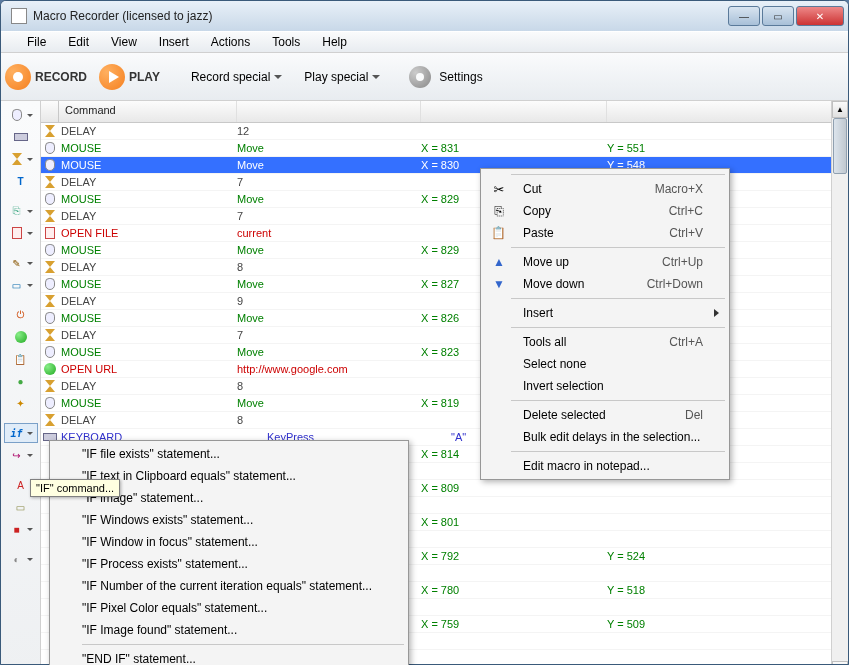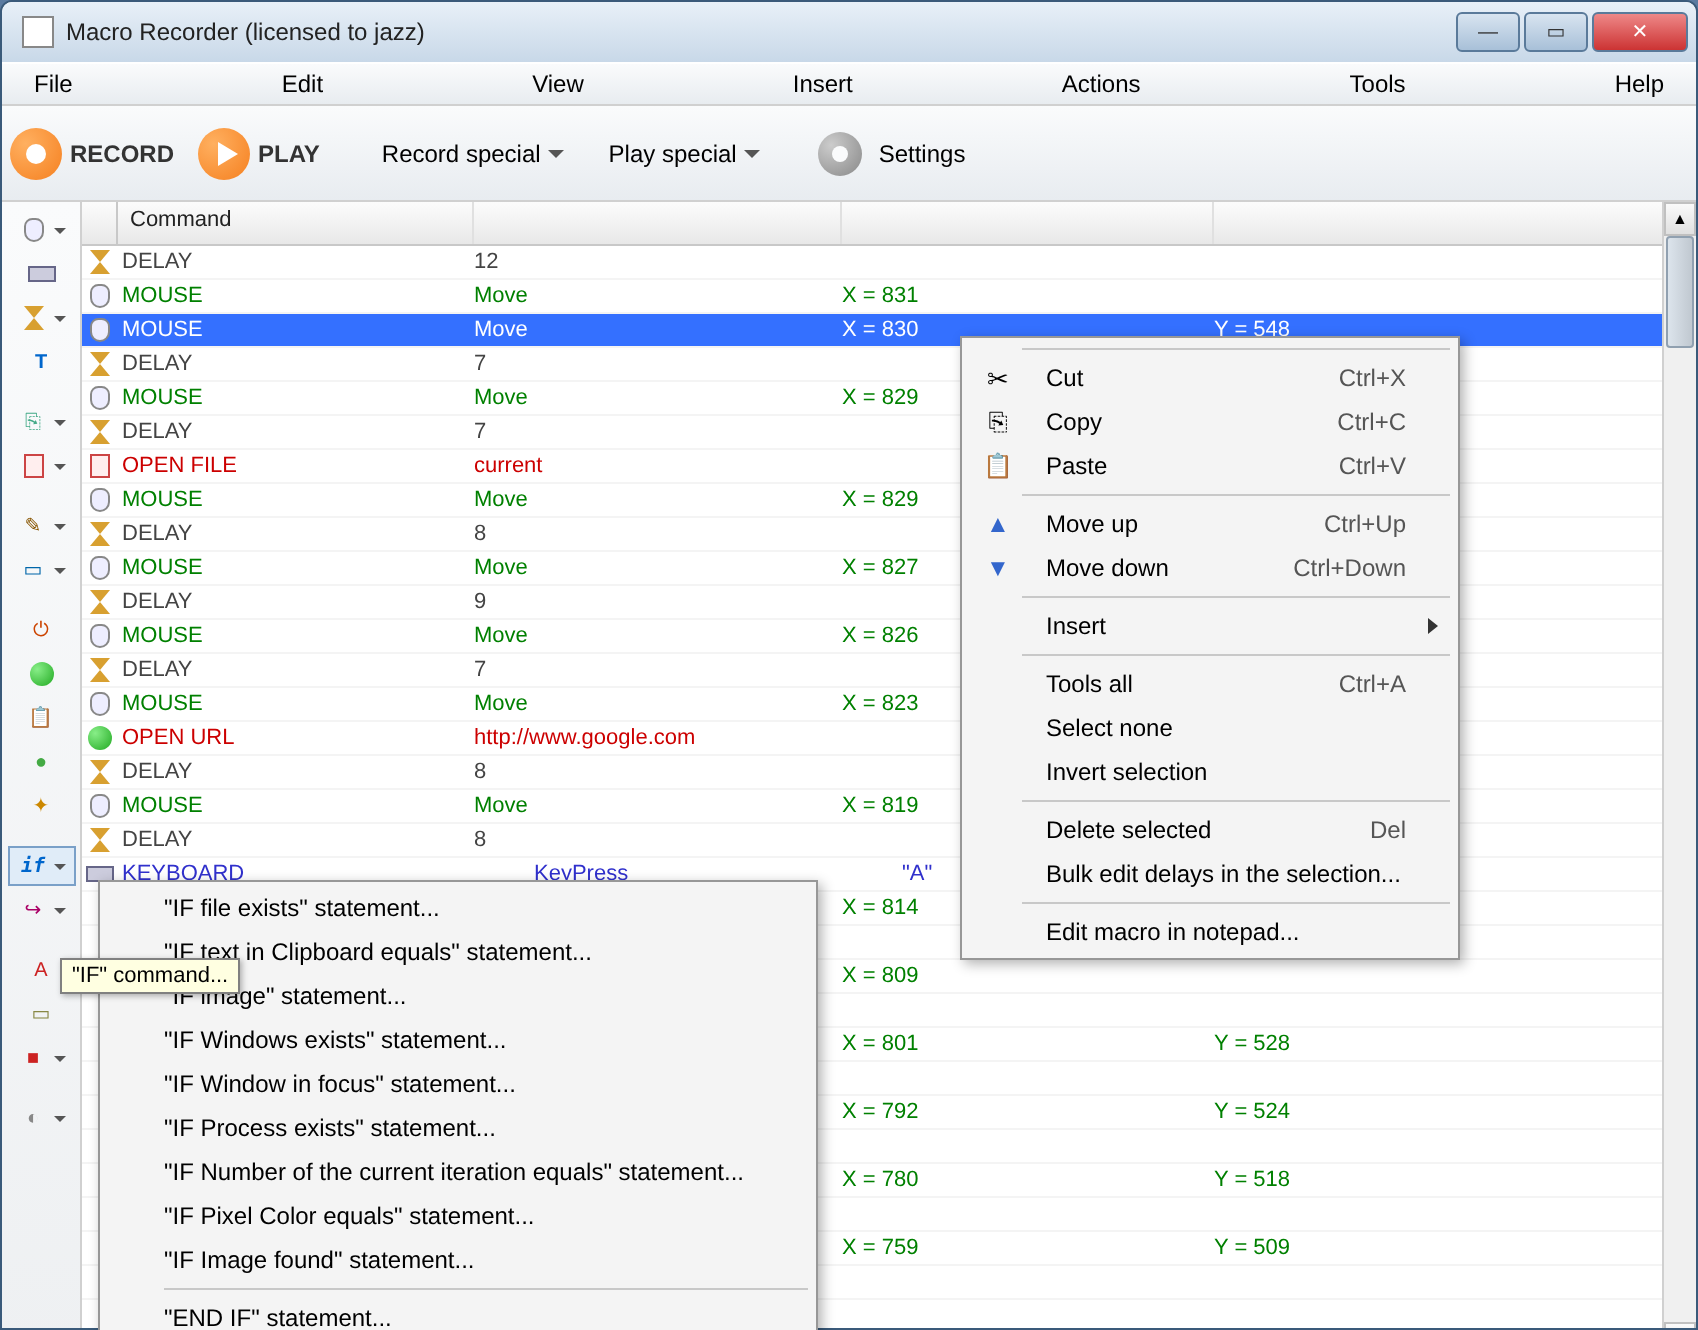--- a/index.html
+++ b/index.html
@@ -9,21 +9,21 @@
   
   .titlebar { height: 30px; background: linear-gradient(#e8f0f8, #c8d8e8); display: flex; align-items: center; padding: 0 4px; }
   .titlebar-icon { width: 16px; height: 16px; background: #fff; border: 1px solid #888; margin: 0 6px; }
   .titlebar-text { flex: 1; font-size: 12px; color: #222; }
   .window-controls { display: flex; gap: 2px; }
   .wc-btn { width: 32px; height: 20px; border: 1px solid #5a7a9a; background: linear-gradient(#d8e4f0, #a8c0d8); border-radius: 3px; display:flex; align-items:center; justify-content:center; cursor:pointer; font-size: 10px; color:#333;}
   .wc-btn.close { background: linear-gradient(#e88, #c33); color:#fff; width:48px; }
   .wc-btn.max { }
   .wc-btn.min { }
 
-  .menubar { height: 22px; background: linear-gradient(#fafbfc, #e8ecf0); border-top:1px solid #fff; border-bottom:1px solid #d0d0d0; display:flex; align-items:center; padding: 0 6px; gap: 2px; justify-content: space-between; }
+  .menubar { height: 22px; background: linear-gradient(#fafbfc, #e8ecf0); border-top:1px solid #fff; border-bottom:1px solid #d0d0d0; display:flex; align-items:center; padding: 0 16px; gap: 2px; }
   .menu-item { padding: 2px 10px; cursor:pointer; border-radius:2px; }
 
   .toolbar { height: 48px; background: linear-gradient(#fafbfc, #e8ecf0); border-bottom:1px solid #d0d0d0; display:flex; align-items:center; padding:0 4px; gap:4px; }
   .toolbar .round-btn { width:26px; height:26px; border-radius:50%; display:flex; align-items:center; justify-content:center; cursor:pointer; }
   .orange-circle { background: radial-gradient(circle at 30% 30%, #ffb060, #f58020); color:#fff; }
   .play-triangle { width:0;height:0;border-left:10px solid #fff;border-top:6px solid transparent;border-bottom:6px solid transparent; margin-left:3px;}
   .rec-dot { width:10px;height:10px;border-radius:50%;background:#fff; }
   .toolbar-label { font-weight:bold; color:#333; margin-right:8px; cursor:pointer; }
   .dropdown-btn { padding:3px 8px; border:1px solid transparent; cursor:pointer; display:flex; align-items:center; gap:4px;}
   .caret { width:0;height:0;border-left:4px solid transparent;border-right:4px solid transparent;border-top:4px solid #555; }
@@ -241,20 +241,21 @@
             <div class="c-p2 p-delay"></div>
             <div class="c-p3 p-delay"></div>
           </div>
           <div class="row">
             <div class="c-icon">
               <div class="mouse-ic"></div>
             </div>
             <div class="c-cmd cmd-mouse">MOUSE</div>
             <div class="c-p1 p-mouse">Move</div>
             <div class="c-p2 p-mouse">X = 831</div>
+            <div class="c-p3 p-mouse">Y = 551</div>
           </div>
           <div class="row sel">
             <div class="c-icon">
               <div class="mouse-ic"></div>
             </div>
             <div class="c-cmd cmd-mouse">MOUSE</div>
             <div class="c-p1 p-mouse">Move</div>
             <div class="c-p2 p-mouse">X = 830</div>
             <div class="c-p3 p-mouse">Y = 548</div>
           </div>
@@ -428,21 +429,20 @@
             <div class="c-cmd "></div>
             <div class="c-p1 p-mouse"></div>
             <div class="c-p2 p-mouse"></div>
             <div class="c-p3 p-mouse"></div>
           </div>
           <div class="row">
             <div class="c-icon"></div>
             <div class="c-cmd "></div>
             <div class="c-p1 p-mouse"></div>
             <div class="c-p2 p-mouse">X = 801</div>
-            <div class="c-p3 p-mouse">Y = 528</div>
           </div>
           <div class="row">
             <div class="c-icon"></div>
             <div class="c-cmd "></div>
             <div class="c-p1 p-mouse"></div>
             <div class="c-p2 p-mouse"></div>
             <div class="c-p3 p-mouse"></div>
           </div>
           <div class="row">
             <div class="c-icon"></div>
@@ -496,21 +496,21 @@
     </div>
   </div>
 
 </div>
 
 <div class="ctx-menu" style="left:480px;top:168px;width:250px;">
   <div class="ctx-sep"></div>
   <div class="ctx-row">
       <div class="ctx-icon scissors">✂</div>
       <div class="ctx-label">Cut</div>
-      <div class="ctx-shortcut">Ctrl+X</div>
+      <div class="ctx-shortcut">Macro+X</div>
     </div>
   <div class="ctx-row">
       <div class="ctx-icon">⎘</div>
       <div class="ctx-label">Copy</div>
       <div class="ctx-shortcut">Ctrl+C</div>
     </div>
   <div class="ctx-row">
       <div class="ctx-icon">📋</div>
       <div class="ctx-label">Paste</div>
       <div class="ctx-shortcut">Ctrl+V</div>

